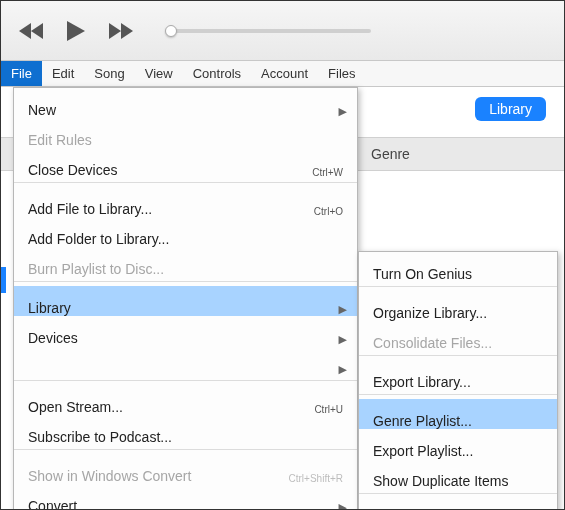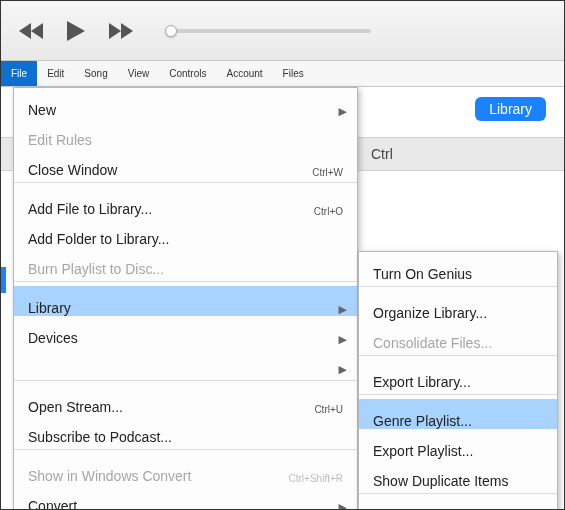--- a/index.html
+++ b/index.html
@@ -8,21 +8,21 @@
     height: 60px;
     background: linear-gradient(#f6f6f6, #e9e9e9);
     display: flex; align-items: center; padding: 0 18px; gap: 18px;
     border-bottom: 1px solid #c8c8c8;
   }
   .pbtn { color: #555; display: flex; align-items: center; }
   .progress { flex: 0 0 200px; height: 4px; background: #cfcfcf; border-radius: 2px; position: relative; margin-left: 20px;}
   .progress .thumb { position: absolute; left: 0; top: 50%; transform: translate(-50%,-50%); width: 12px; height: 12px; background: #fff; border: 1px solid #aaa; border-radius: 50%; box-shadow: 0 1px 2px rgba(0,0,0,.2);}
   .menubar {
     height: 26px; background: #f7f7f7; border-bottom: 1px solid #c8c8c8;
-    display: flex; align-items: stretch; font-size: 10px;
+    display: flex; align-items: stretch; font-size: 13px;
   }
   .menubar .mitem { padding: 0 10px; display: flex; align-items: center; color: #333;}
   .menubar .mitem.active { background: #0f6fd0; color: #fff;}
   .content { position: relative; height: calc(510px - 60px - 26px); }
   .lib-chip {
     position: absolute; right: 18px; top: 10px;
     background: #1a82ff; color: #fff; font-size: 14px;
     padding: 4px 14px; border-radius: 6px;
   }
   .cols-header {
@@ -76,34 +76,34 @@
     <div class="mitem">Song</div>
     <div class="mitem">View</div>
     <div class="mitem">Controls</div>
     <div class="mitem">Account</div>
     <div class="mitem">Files</div>
   </div>
 
 <div class="content">
   <div class="lib-chip">Library</div>
   <div class="cols-header">
-    <span>Ctrl</span>
+    <span>Genre</span>
   </div>
   <div class="sel-bar"></div>
 
   <div class="menu menu1" id="menu1">
       <div class="row">
         <span>New</span>
         <span class="sub">▶</span>
       </div>
       <div class="row disabled">
         <span>Edit Rules</span>
       </div>
       <div class="row">
-        <span>Close Window</span>
+        <span>Close Devices</span>
         <span class="short">Ctrl+W</span>
       </div>
       <div class="sep"></div>
       <div class="row">
         <span>Add File to Library...</span>
         <span class="short">Ctrl+O</span>
       </div>
       <div class="row">
         <span>Add Folder to Library...</span>
       </div>

